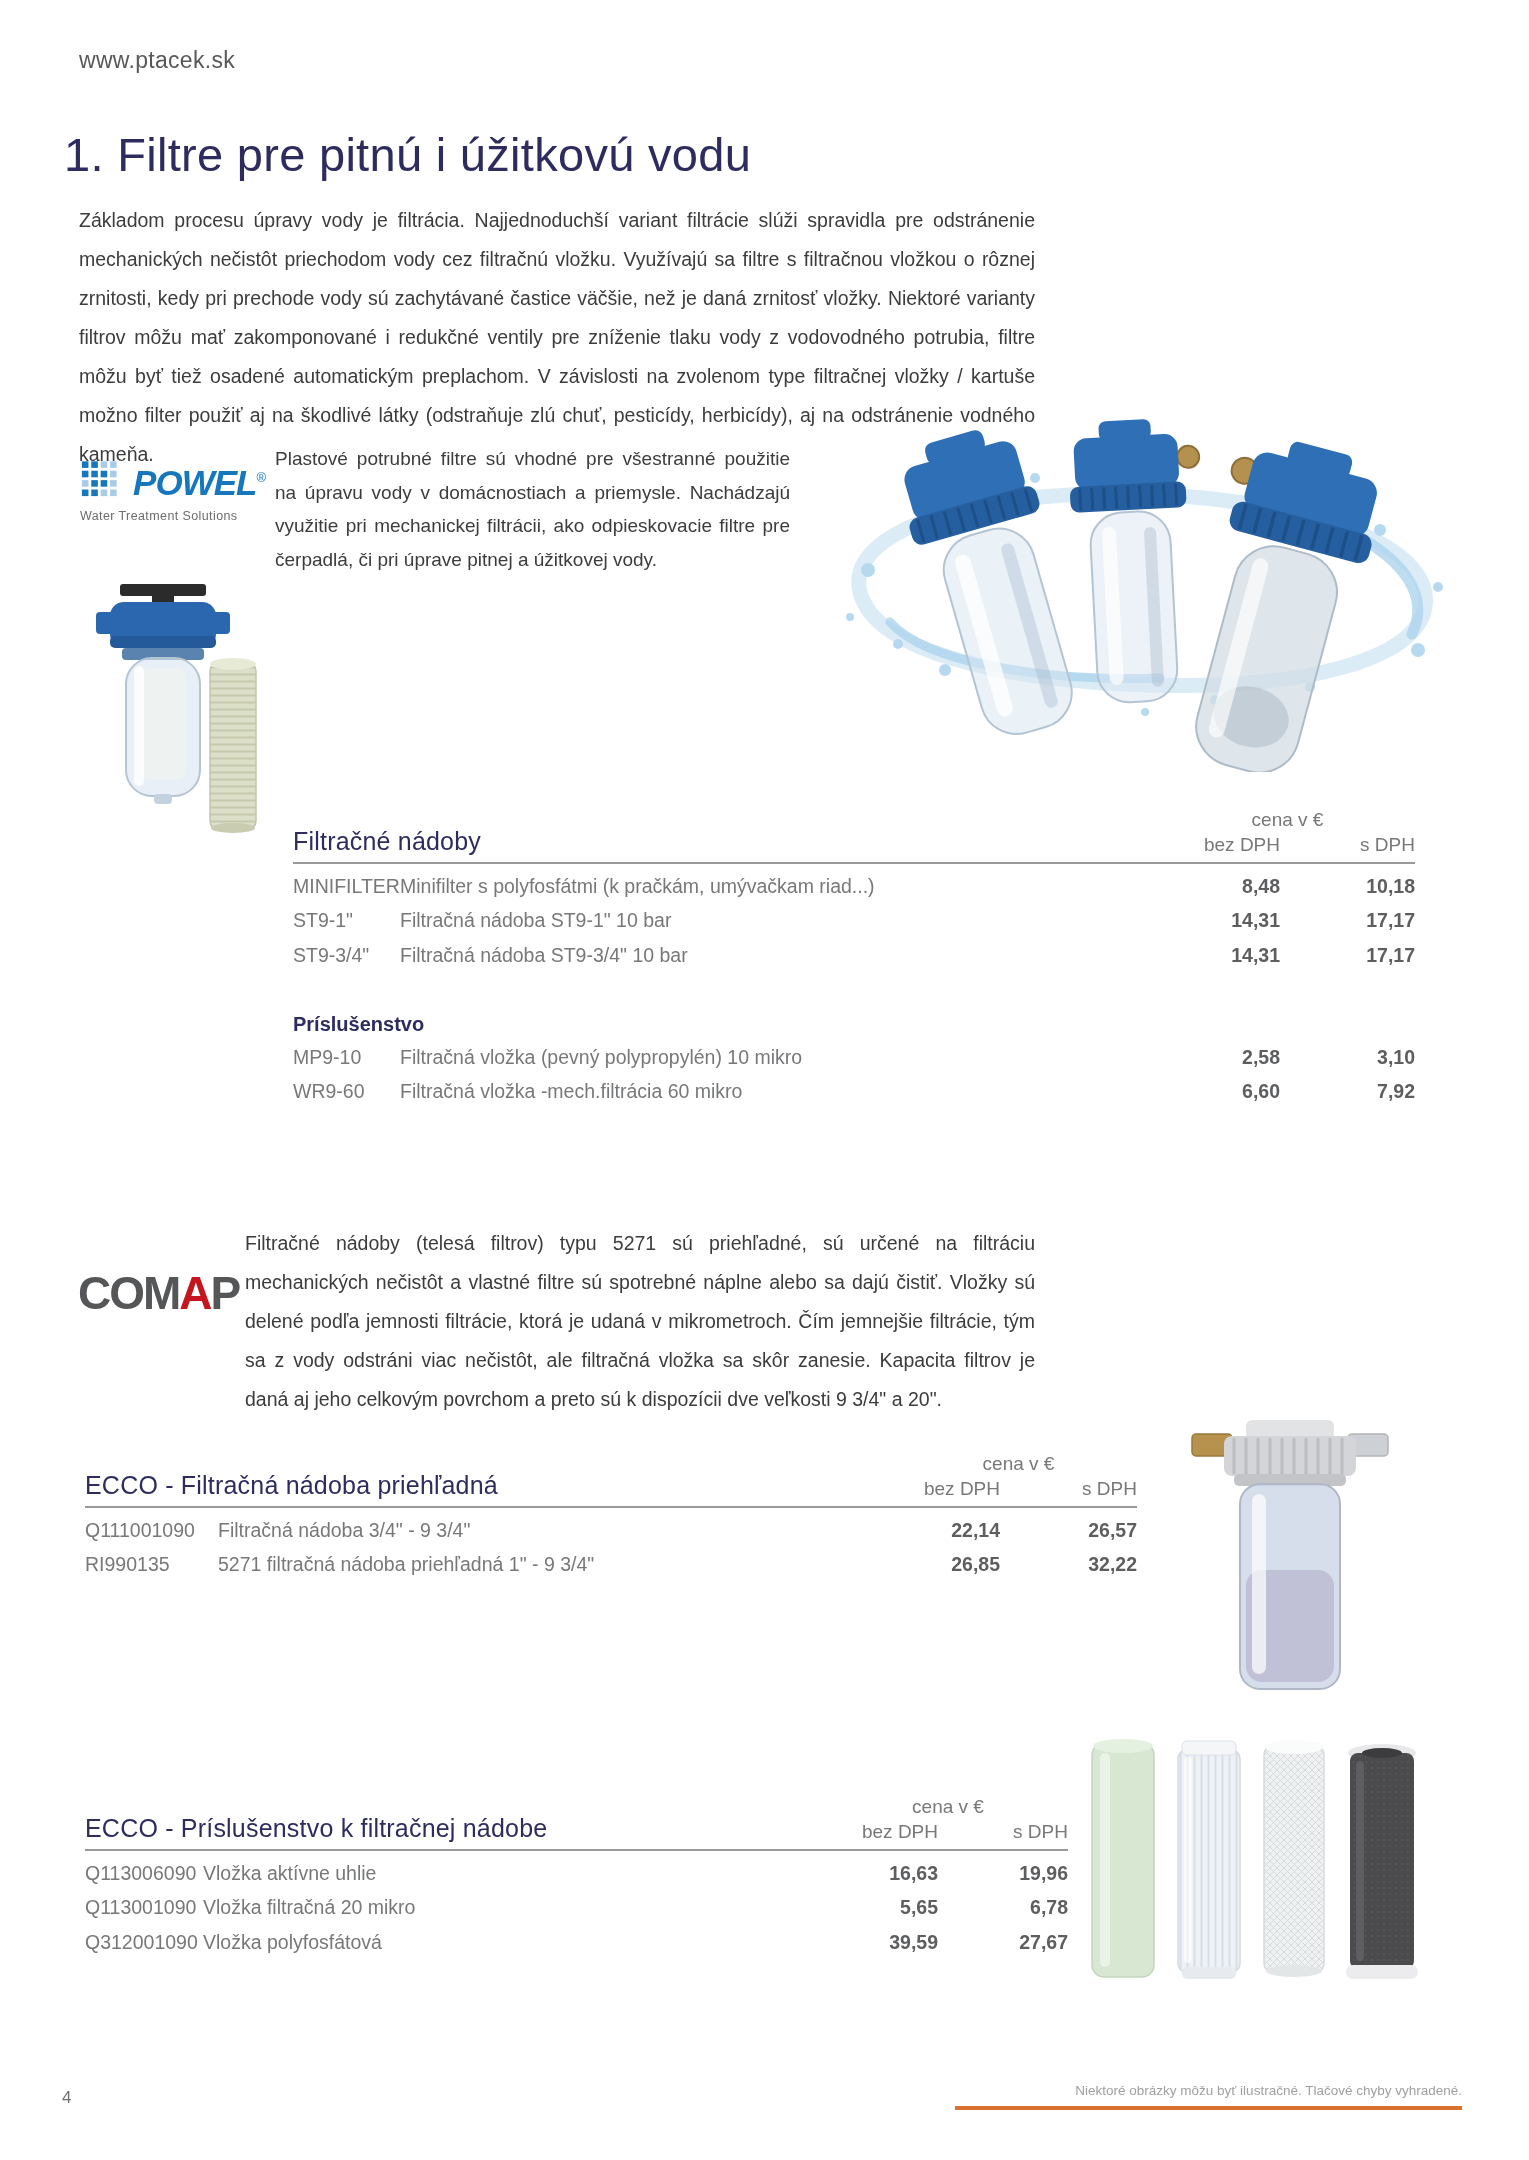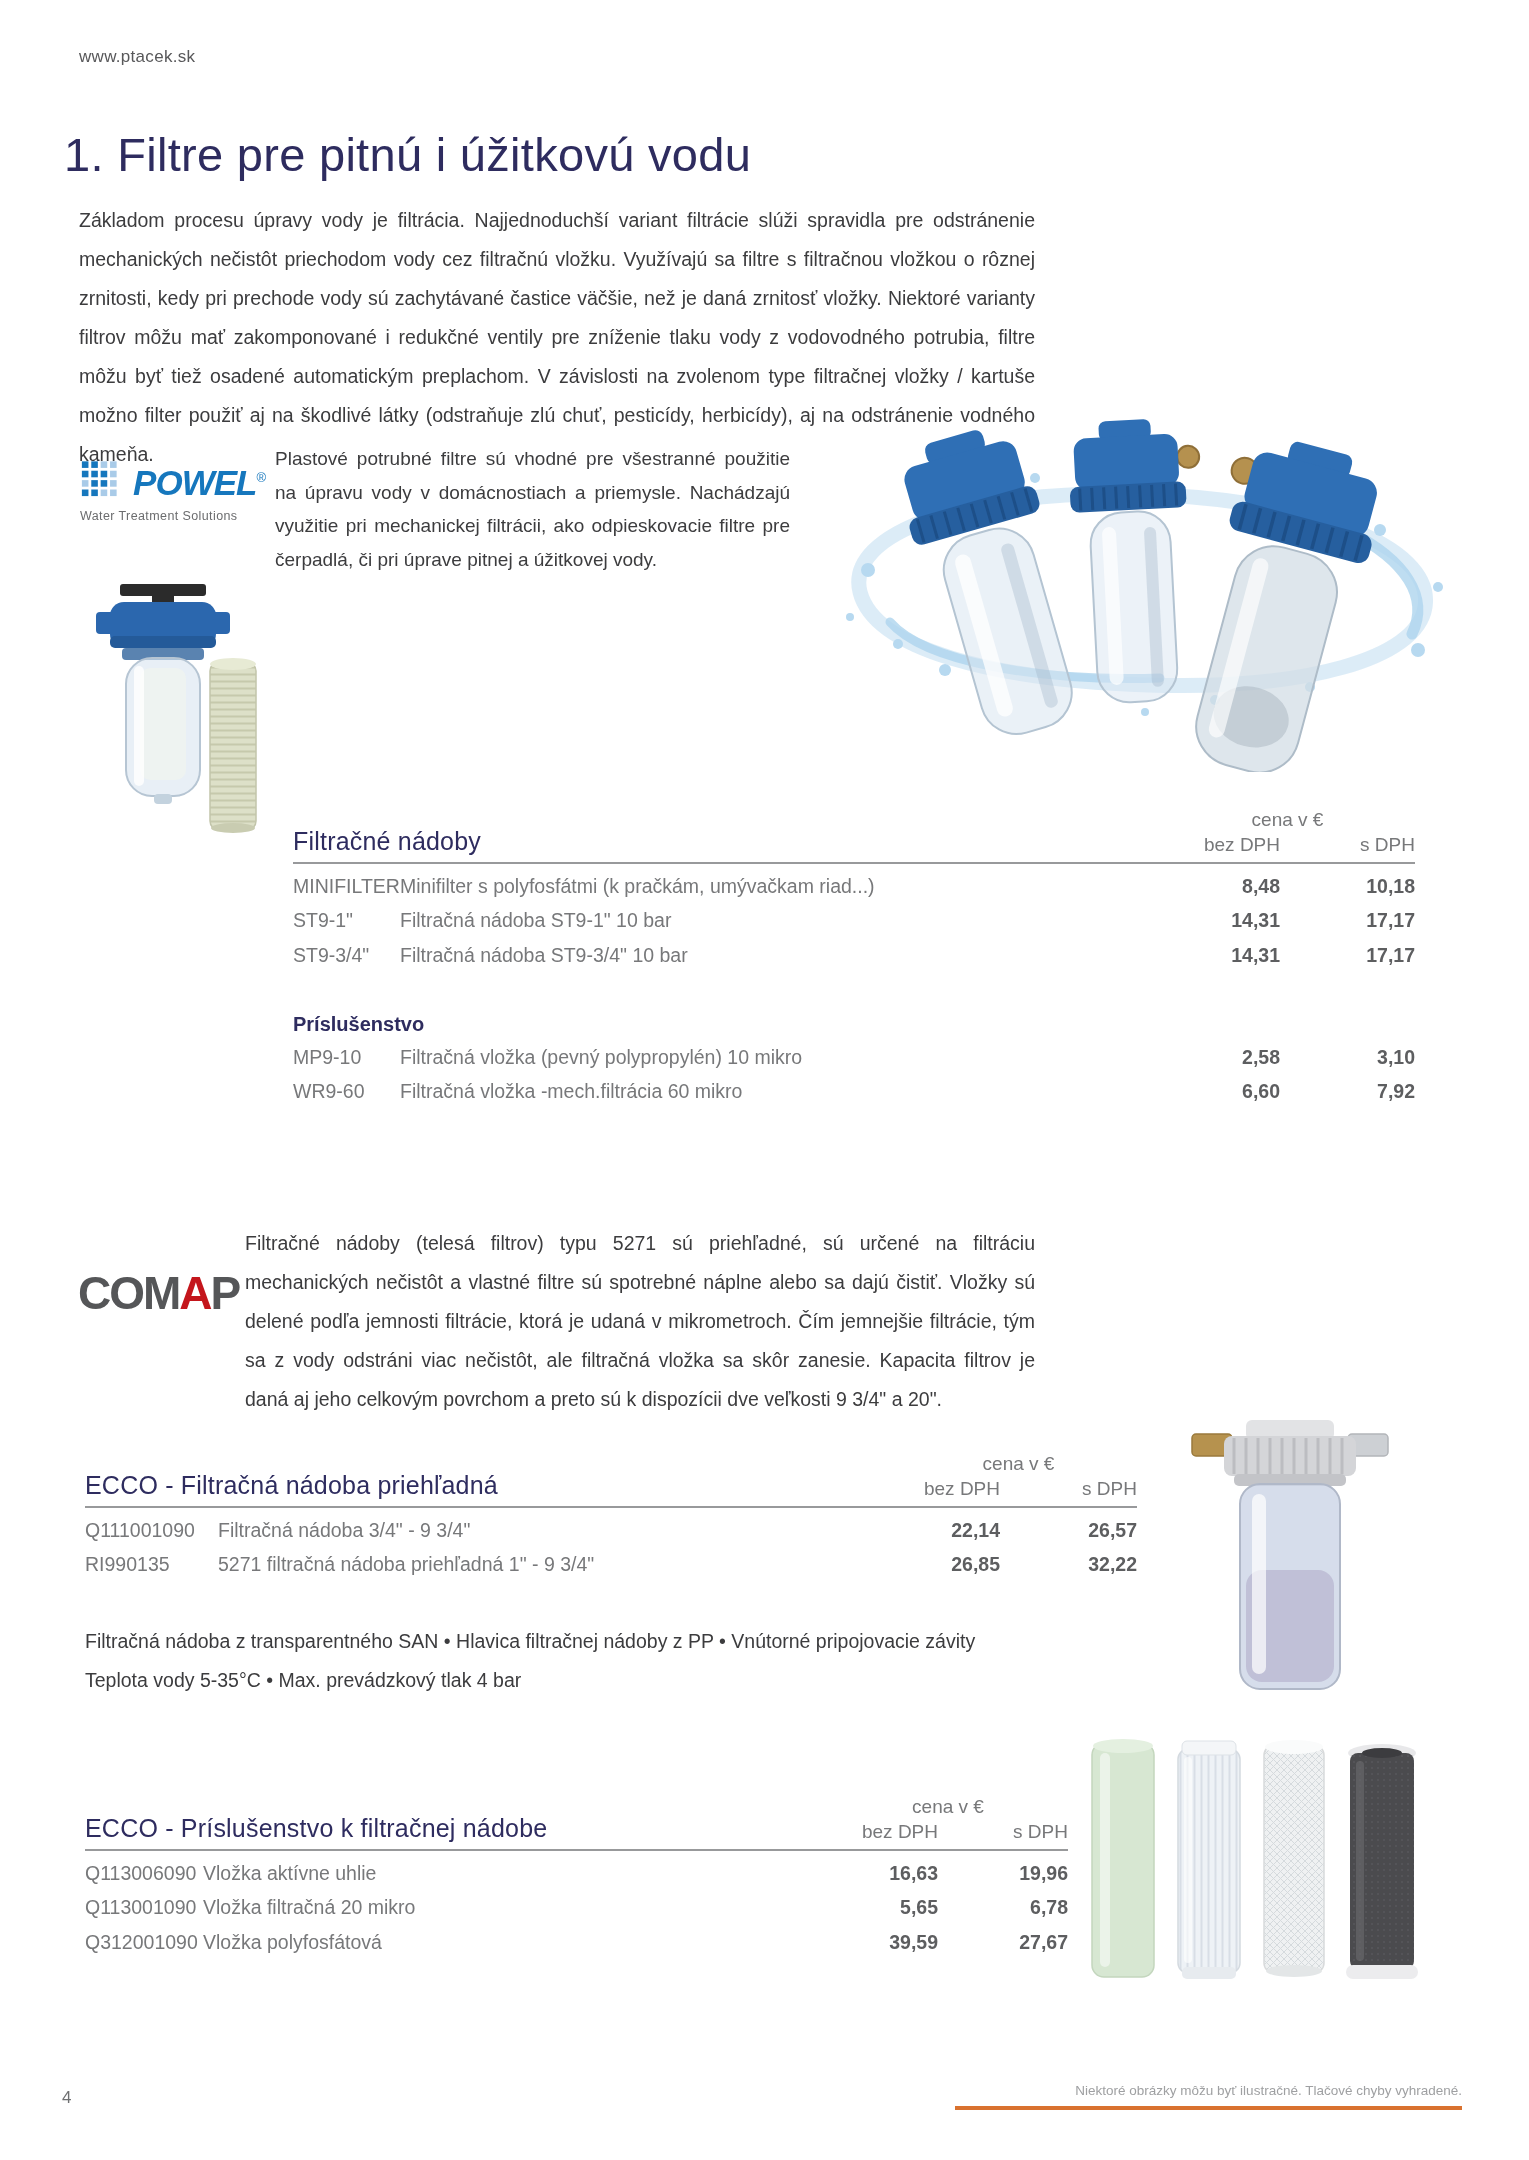--- a/index.html
+++ b/index.html
@@ -3,21 +3,21 @@
 <meta charset="utf-8">
 <style>
   html,body{margin:0;padding:0;background:#e8e8e8;}
   .page{
     position:relative; width:1529px; height:2160px; margin:0 auto;
     background:#ffffff; overflow:hidden;
     font-family:"Liberation Sans", sans-serif; color:#3c3c3e;
   }
   .abs{position:absolute;}
 
-  .url{left:79px; top:47px; font-size:17px; color:#58585a; letter-spacing:.3px;}
+  .url{left:79px; top:47px; font-size:23px; color:#58585a; letter-spacing:.3px;}
 
   .page-title{left:55px; top:118px; margin:9px; font-size:47px; font-weight:400;
     color:#2e2c5f; letter-spacing:.3px;}
 
   .bodytext{font-size:19.5px; line-height:39px; color:#3c3c3e; text-align:justify; margin:0;}
   .intro{left:79px; top:201px; width:956px;}
 
   .powel-logo{left:80px; top:458px; width:185px;}
   .powel-row{display:flex; align-items:center; gap:8px;}
   .powel-brand{font-size:35px; font-weight:700; font-style:italic; color:#1677bd; letter-spacing:-1px; line-height:1;}
@@ -309,21 +309,20 @@
       </div>
       <div class="row">
         <span class="c-code">RI990135</span>
         <span class="c-desc">5271 filtračná nádoba priehľadná 1" - 9 3/4"</span>
         <span class="c-bez">26,85</span>
         <span class="c-s">32,22</span>
       </div>
     </div>
   </div>
 
-  <p class="abs bodytext ecco-note">Filtračná nádoba z transparentného SAN • Hlavica filtračnej nádoby z PP • Vnútorné pripojovacie závity Teplota vody 5-35°C • Max. prevádzkový tlak 4 bar</p>
 
   <svg class="abs img img-cartridges" width="380" height="250" viewBox="0 0 380 250">
     <defs>
       <pattern id="mesh" width="7" height="7" patternUnits="userSpaceOnUse">
         <rect width="7" height="7" fill="#eff1f2"></rect>
           <path d="M0,0 L7,7 M7,0 L0,7" stroke="#d5dadd" stroke-width="1"></path>
       </pattern>
       <pattern id="pleats" width="7" height="8" patternUnits="userSpaceOnUse">
         <rect width="7" height="8" fill="#eef2f6"></rect>
           <line x1="1.5" y1="0" x2="1.5" y2="8" stroke="#d8dee6" stroke-width="2"></line>

